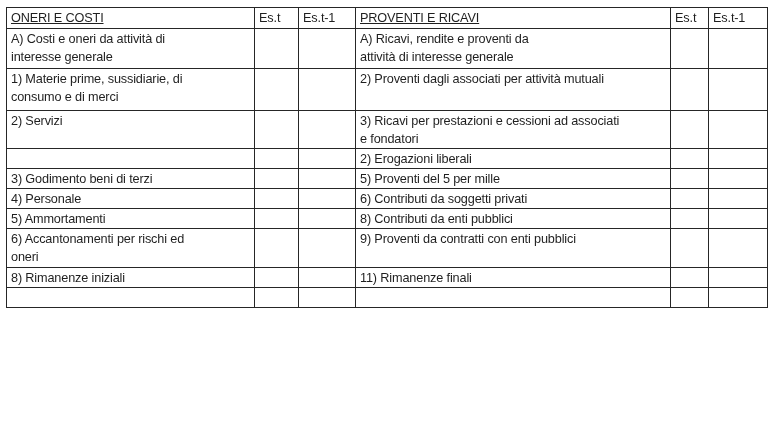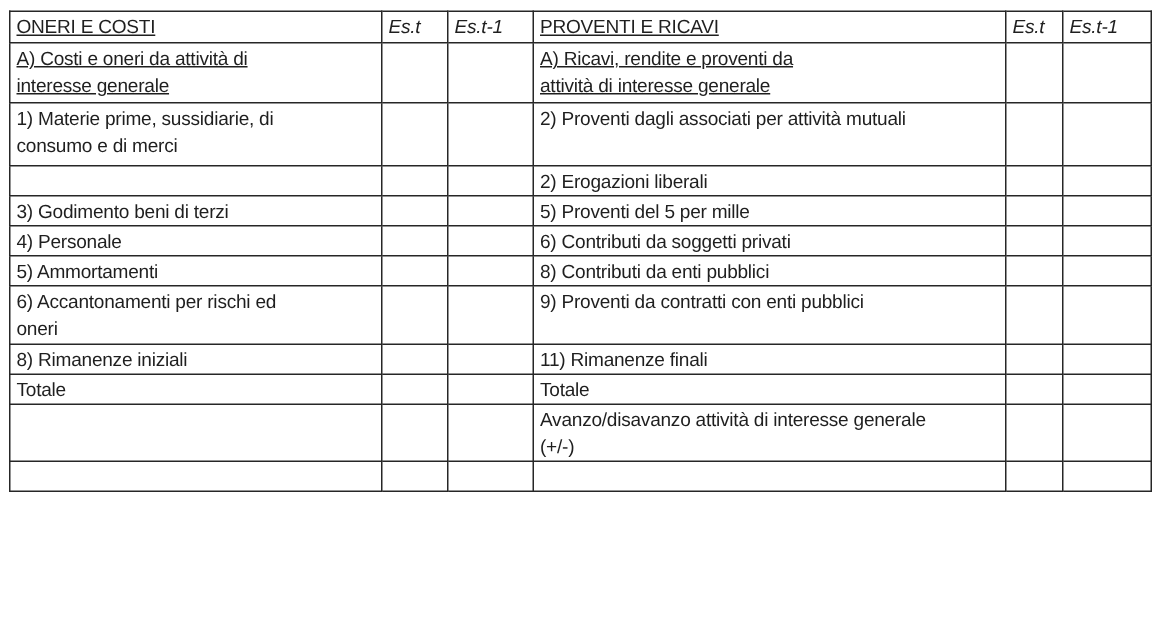--- a/index.html
+++ b/index.html
@@ -35,23 +35,22 @@
   }
   td.title {
     font-weight: bold;
     font-size: 13.2px;
     text-decoration: underline;
   }
   td.colhead {
     text-align: center;
     padding-left: 1px; padding-right: 1px;
     font-size: 12.4px;
-    font-style: italic;
   }
-  td.bold { font-weight: bold; text-decoration: underline; }
+  td.bold { font-weight: bold; }
   td.right { text-align: right; padding-right: 8px; }
   col.c-desc-l { width: 248px; }
   col.c-est-l  { width: 44px; }
   col.c-est1-l { width: 57px; }
   col.c-desc-r { width: 315px; }
   col.c-est-r  { width: 38px; }
   col.c-est1-r { width: 59px; }
 </style>
 </head>
 <body>
@@ -92,20 +91,29 @@
     <tr style="height:42px">
       <td>1) Materie prime, sussidiarie, di
 consumo e di merci</td>
       <td></td>
       <td></td>
       <td>2) Proventi dagli associati per attività mutuali</td>
       <td></td>
       <td></td>
     </tr>
 
+    <tr style="height:37px">
+      <td>2) Servizi</td>
+      <td></td>
+      <td></td>
+      <td>3)  Ricavi per prestazioni e cessioni ad associati
+e fondatori</td>
+      <td></td>
+      <td></td>
+    </tr>
 
     <tr style="height:19px">
       <td></td>
       <td></td>
       <td></td>
       <td>2) Erogazioni liberali</td>
       <td></td>
       <td></td>
     </tr>
 
@@ -150,38 +158,21 @@
 
     <tr style="height:20px">
       <td>8) Rimanenze iniziali</td>
       <td></td>
       <td></td>
       <td>11) Rimanenze finali</td>
       <td></td>
       <td></td>
     </tr>
 
-    <tr style="height:20px">
-      <td class="right">Totale</td>
-      <td></td>
-      <td></td>
-      <td class="right">Totale</td>
-      <td></td>
-      <td></td>
-    </tr>
 
-    <tr style="height:37px">
-      <td></td>
-      <td></td>
-      <td></td>
-      <td class="right">Avanzo/disavanzo attività di interesse generale
-(+/-)</td>
-      <td></td>
-      <td></td>
-    </tr>
 
     <tr style="height:20px">
       <td></td>
       <td></td>
       <td></td>
       <td></td>
       <td></td>
       <td></td>
     </tr>
   </tbody>

